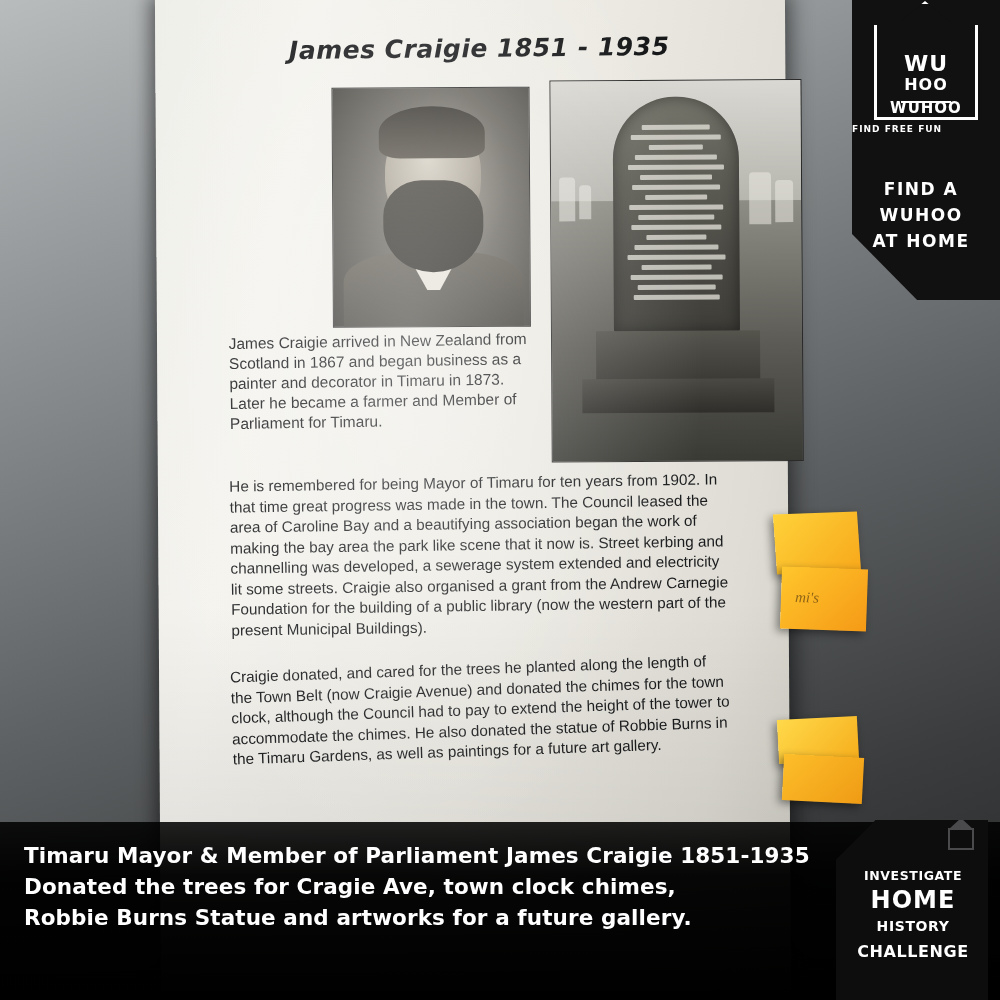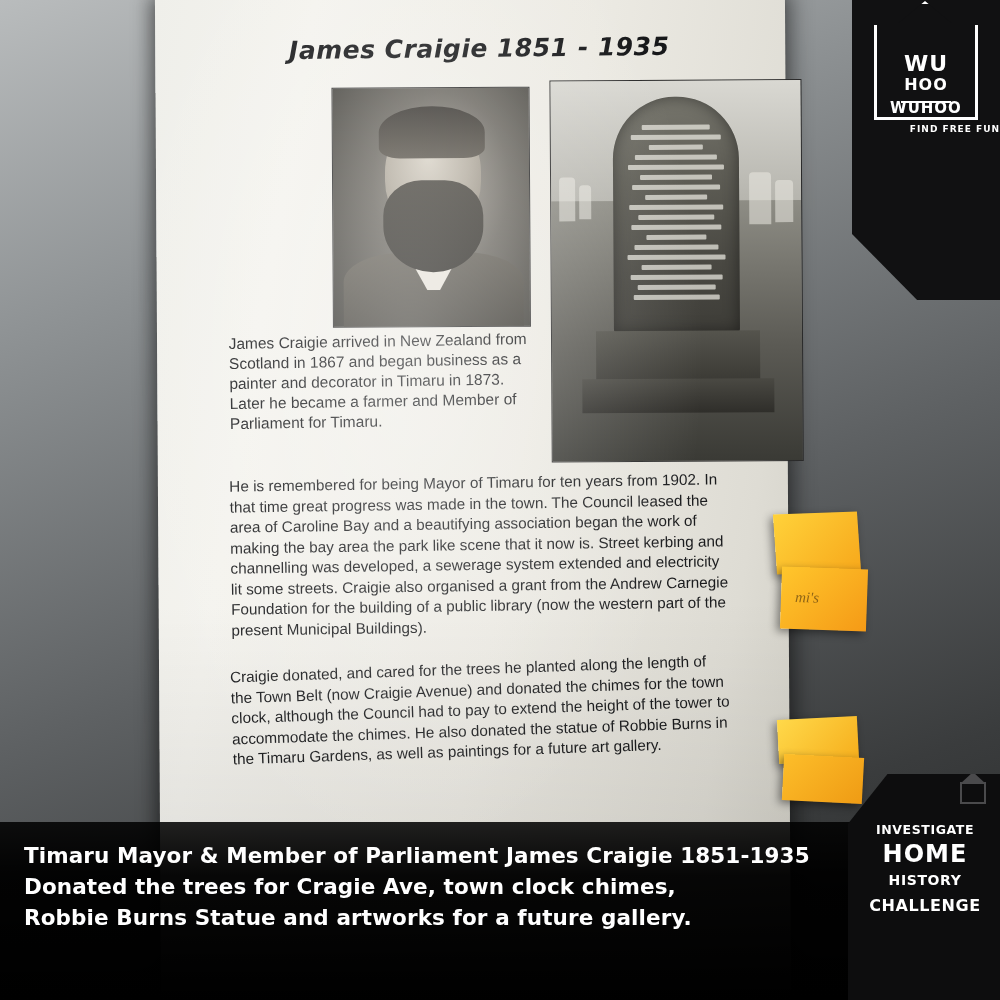--- a/index.html
+++ b/index.html
@@ -274,21 +274,21 @@
     height: 2px; background: #ffffff;
   }
   .logo-tag {
     position: absolute;
     left: 0; right: 0; top: 124px;
     color: #ffffff;
     font-family: "DejaVu Sans", sans-serif;
     font-weight: bold;
     font-size: 9px;
     letter-spacing: 1px;
-    text-align: right;
+    text-align: left;
   }
   .find-home {
     position: absolute;
     left: 0; right: 10px; top: 176px;
     color: #ffffff;
     font-family: "DejaVu Sans", sans-serif;
     font-weight: bold;
     font-size: 17px;
     line-height: 26px;
     letter-spacing: 1.5px;
@@ -317,22 +317,22 @@
     left: 26px; bottom: 18px;
     color: #ffffff;
     font-family: "DejaVu Sans", sans-serif;
     font-weight: bold;
     font-size: 15.5px;
   }
 
   
   .challenge {
     position: absolute;
-    right: 0; bottom: 0;
-    width: 152px; height: 226px;
+    right: 12px; bottom: 0;
+    width: 152px; height: 180px;
     background: #0d0d0e;
     clip-path: polygon(26% 0, 100% 0, 100% 100%, 0 100%, 0 22%);
   }
   .challenge .house {
     position: absolute;
     right: 14px; top: 8px;
     width: 26px; height: 22px;
     border: 2px solid #4a4a4c;
     box-sizing: border-box;
   }
@@ -429,20 +429,25 @@
 
   <div class="logo-block">
     <div class="logo-card">
       <div class="roof"></div>
       <div class="logo-l1">WU</div>
       <div class="logo-l2">HOO</div>
       <div class="logo-l3">WUHOO</div>
       <div class="logo-rule"></div>
     </div>
     <div class="logo-tag">FIND FREE FUN</div>
+    <div class="find-home">
+      <div>FIND A</div>
+      <div>WUHOO</div>
+      <div>AT HOME</div>
+    </div>
   </div>
 
   <div class="caption-bar">
     <div class="caption-lines">
       <div>Timaru Mayor &amp; Member of Parliament  James Craigie 1851-1935</div>
       <div>Donated the trees for Cragie Ave, town clock chimes,</div>
       <div>Robbie Burns Statue and artworks for a future gallery.</div>
     </div>
   </div>
 

